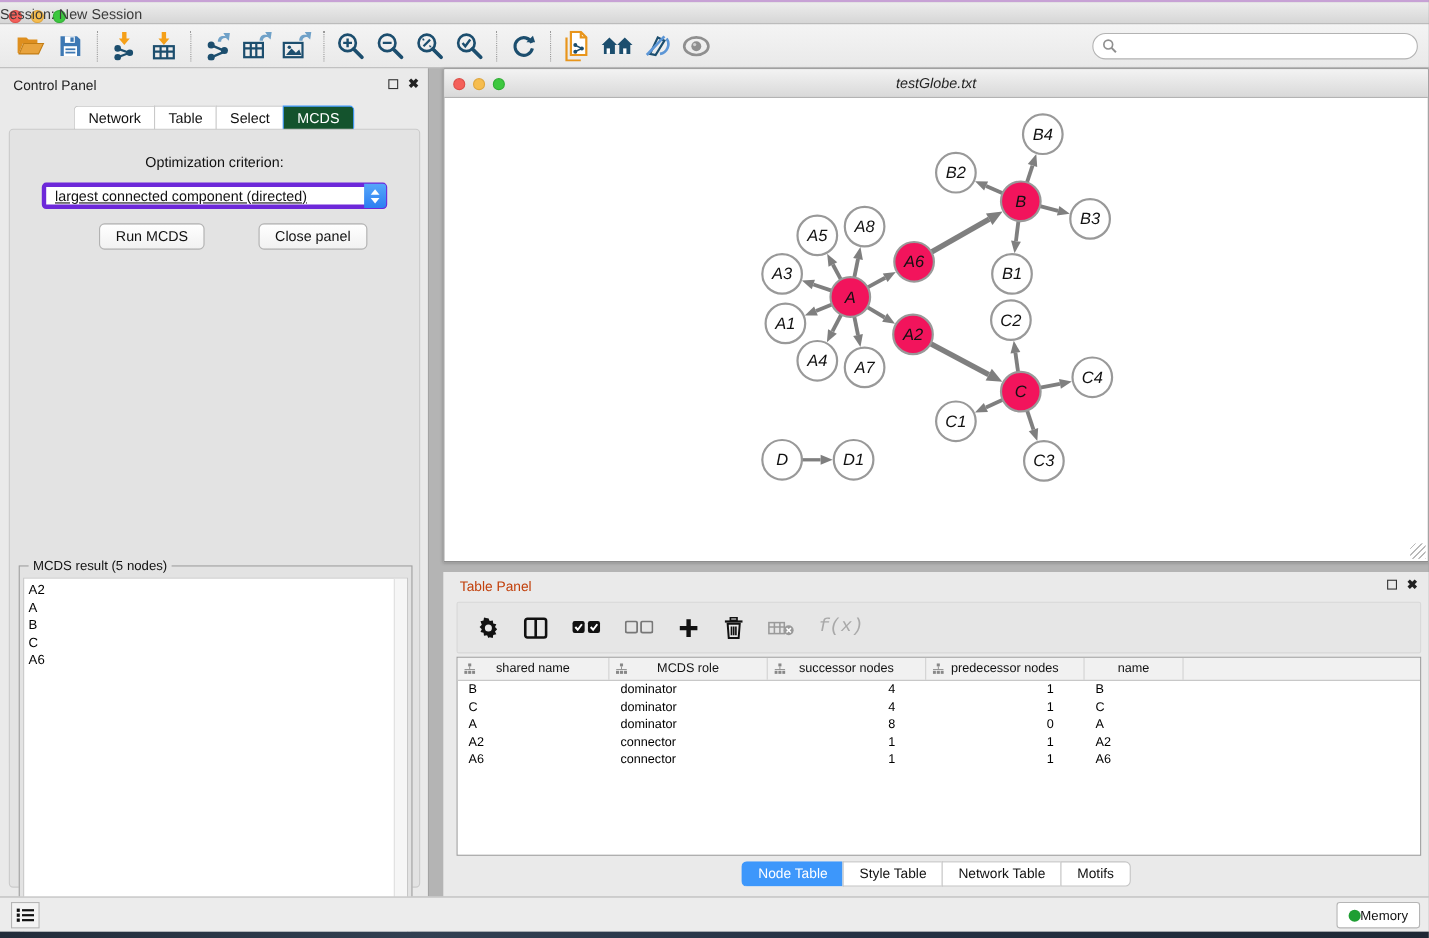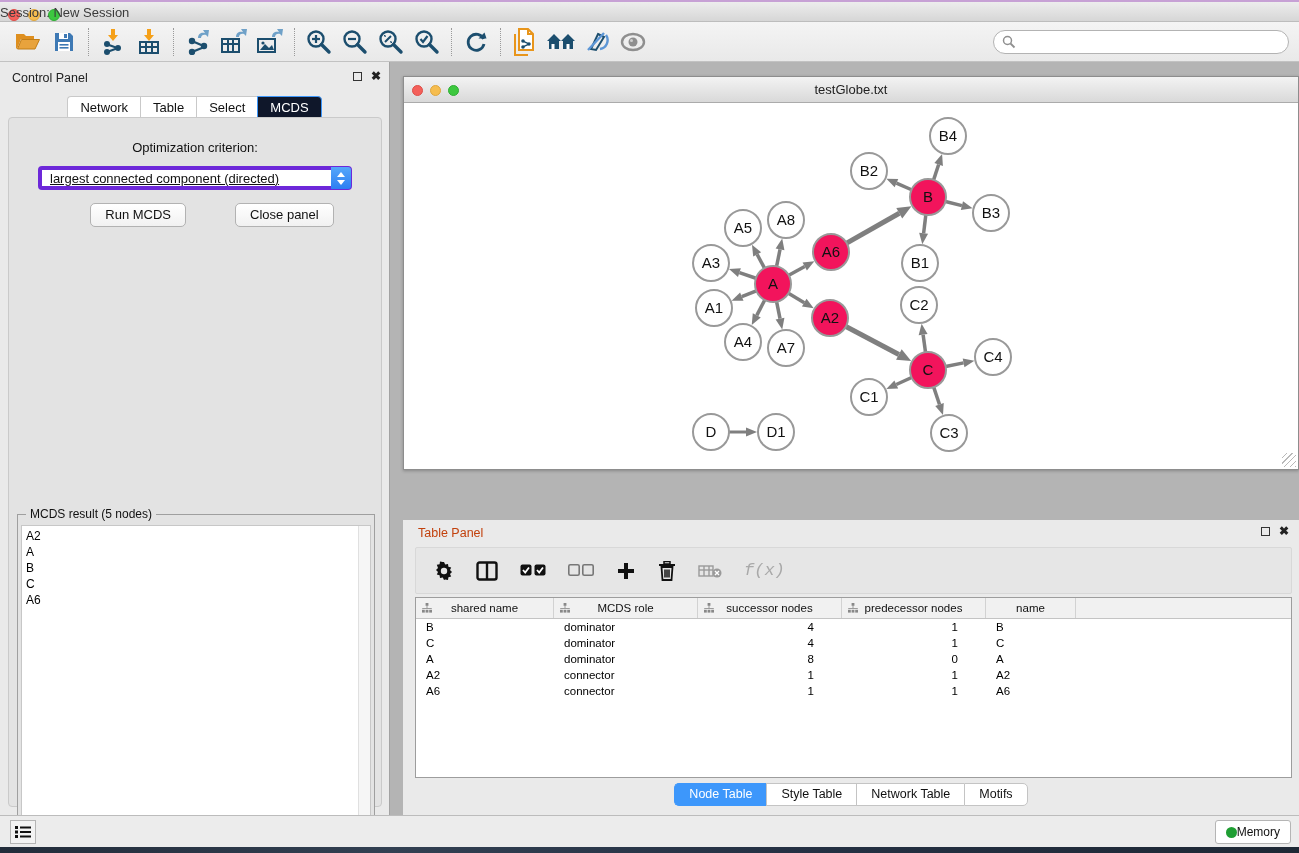--- a/index.html
+++ b/index.html
@@ -37,21 +37,21 @@
   .cp-header { position:relative; height:32px; }
   .cp-title { position:absolute; left:12px; top:9px; font-size:12.5px; color:#222; }
   .panel-btns { position:absolute; right:8px; top:9px; display:flex; gap:9px; align-items:center; }
   .float-glyph { width:9px; height:9px; border:1.5px solid #333; display:inline-block; }
   .close-glyph { font-size:12px; font-weight:bold; color:#222; line-height:10px; }
   .cp-tabs { position:absolute; left:0; top:34px; width:100%; display:flex; justify-content:center; }
   .cp-tab { font-size:13px; padding:3px 12px 4px; background:#fff; border:1px solid #c9c9c9;
             border-right:none; color:#111; cursor:default; }
   .cp-tab:first-child { border-radius:4px 0 0 4px; }
   .cp-tab:last-child { border-right:1px solid #c9c9c9; border-radius:0 4px 4px 0; }
-  .cp-tab.active { background:#0f172a; border-color:#3d97fb; color:#fff; }
+  .cp-tab.active { background:#14532d; border-color:#3d97fb; color:#fff; }
   .cp-inner { position:absolute; left:8px; top:55px; width:374px; height:690px;
               background:#e3e3e3; border:1px solid #cacaca; border-radius:4px; }
   .opt-label { margin-top:22px; text-align:center; font-size:13px; color:#111; }
   .criterion-row { margin:11px auto 0; width:314px; height:24px; position:relative; }
   .criterion-select { width:100%; height:100%; background:#fff; border:4px solid #6d28d9; border-radius:4px;
                       font-size:13px; color:#111; display:flex; align-items:center; padding-left:8px;text-decoration:underline; }
   .stepper { position:absolute; right:1px; top:1px; width:20px; height:22px; border-radius:0 3px 3px 0;
              background:linear-gradient(#55a7fa,#2d7ef2); display:flex; flex-direction:column;
              align-items:center; justify-content:center; gap:3px; }
   .chev-up { width:0; height:0; border-left:4px solid transparent; border-right:4px solid transparent;
@@ -66,22 +66,22 @@
               border:1px solid #9f9f9f; background:#e3e3e3; }
   .mcds-legend { position:absolute; left:8px; top:-8px; background:#e3e3e3; padding:0 4px;
                  font-size:12px; color:#111; }
   .mcds-list { position:absolute; left:3px; top:10px; right:3px; bottom:3px; background:#fff;
                border:1px solid #c7c7c7; overflow:hidden; }
   .mcds-scroll { position:absolute; right:0; top:0; bottom:0; width:12px; background:#f6f6f6;
                  border-left:1px solid #e0e0e0; }
   .mcds-item { font-size:12px; line-height:16px; padding-left:4px; color:#000; }
 
   
-  .net-window { position:absolute; left:403px; top:76px; width:896px; height:394px;
-                background:#fff; border:1px solid #8d8d8d; box-shadow:0 1px 3px rgba(0,0,0,.25); }
+  .net-window { position:absolute; left:403px; top:62px; width:896px; height:449px;
+                background:#fff; border:1px solid #8d8d8d; box-shadow:0 1px 3px rgba(0,0,0,.25);font-style:italic; }
   .net-titlebar { position:absolute; left:0; top:0; right:0; height:26px;
                   background:linear-gradient(#f3f3f3,#d9d9d9); border-bottom:1px solid #ababab; }
   .net-titlebar .traffic { left:8px; top:8px; gap:7px; }
   .net-titlebar .tl { width:11px; height:11px; }
   .net-title { position:absolute; left:0; right:0; top:5px; text-align:center; font-size:13px; color:#222; }
   .net-canvas { position:absolute; left:1px; top:27px; right:1px; bottom:1px; background:#fff; overflow:hidden; }
   .resize-grip { position:absolute; right:2px; bottom:2px; width:14px; height:14px;
                  background:repeating-linear-gradient(135deg, transparent 0 3px, #b9b9b9 3px 4px); }
 
   

